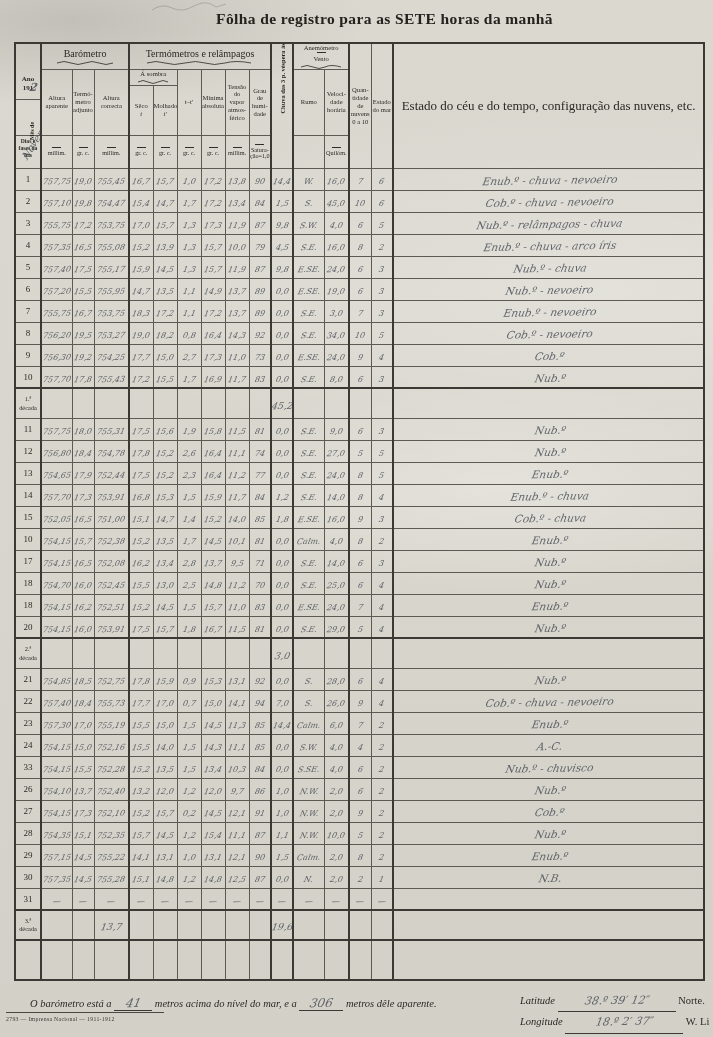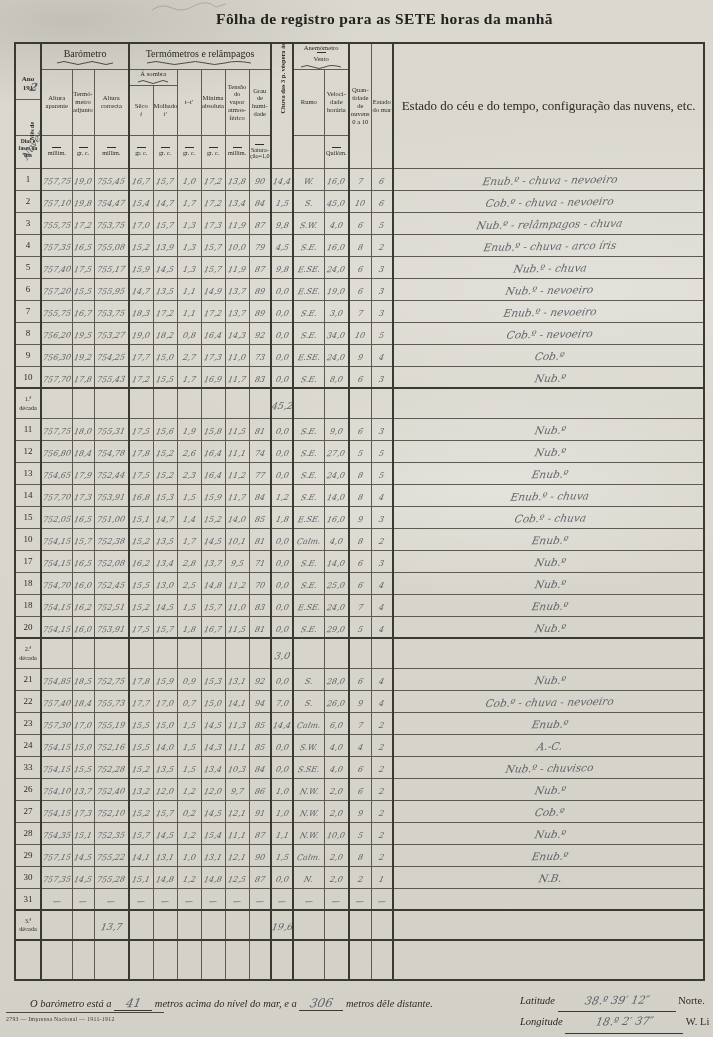--- a/index.html
+++ b/index.html
@@ -825,21 +825,21 @@
         <td class="est-cell"></td>
       </tr>
     </tbody>
 </table>
 
 <div class="foot-left">
   <span>O barómetro está a</span>
   <span class="fill f41"><span class="hw">41</span></span>
   <span>metros acima do nível do mar, e a</span>
   <span class="fill f306"><span class="hw">306</span></span>
-  <span>metros dêle distante.</span>
+  <span>metros dêle aparente.</span>
 </div>
 
 <div class="foot-right">
   <div class="coord-row">
     <span>Latitude</span>
     <span class="coord-fill"><span class="hw">38.º  39′  12″</span></span>
     <span style="font-style:normal;">Norte.</span>
   </div>
   <div class="coord-row">
     <span>Longitude</span>

